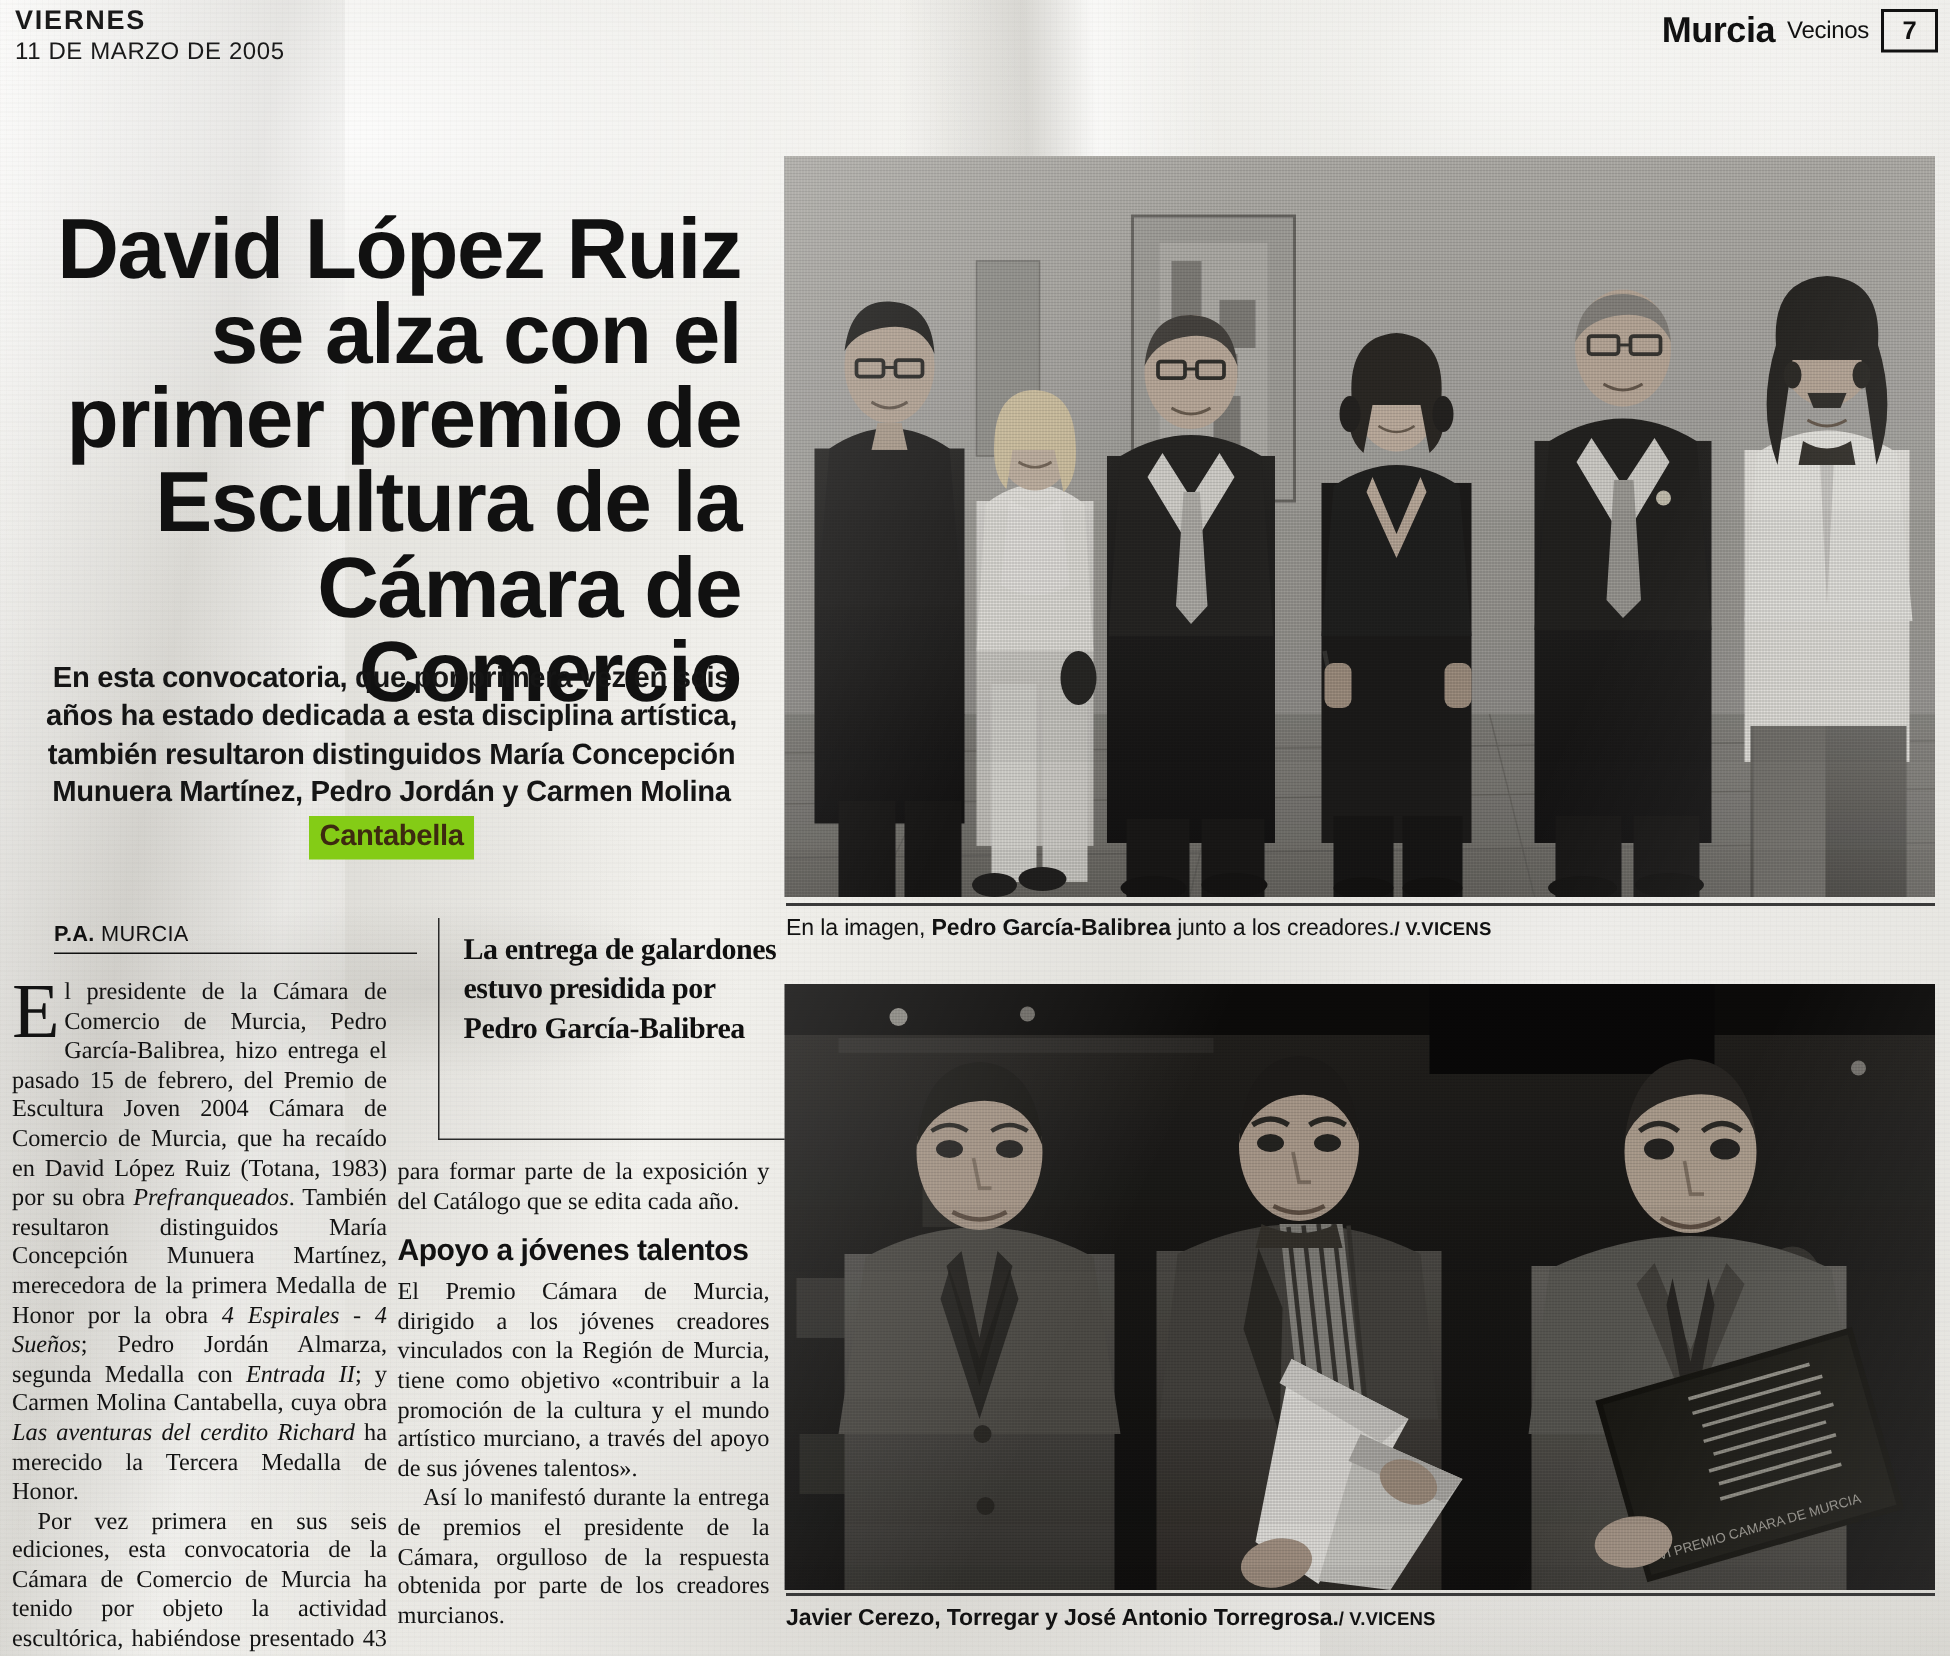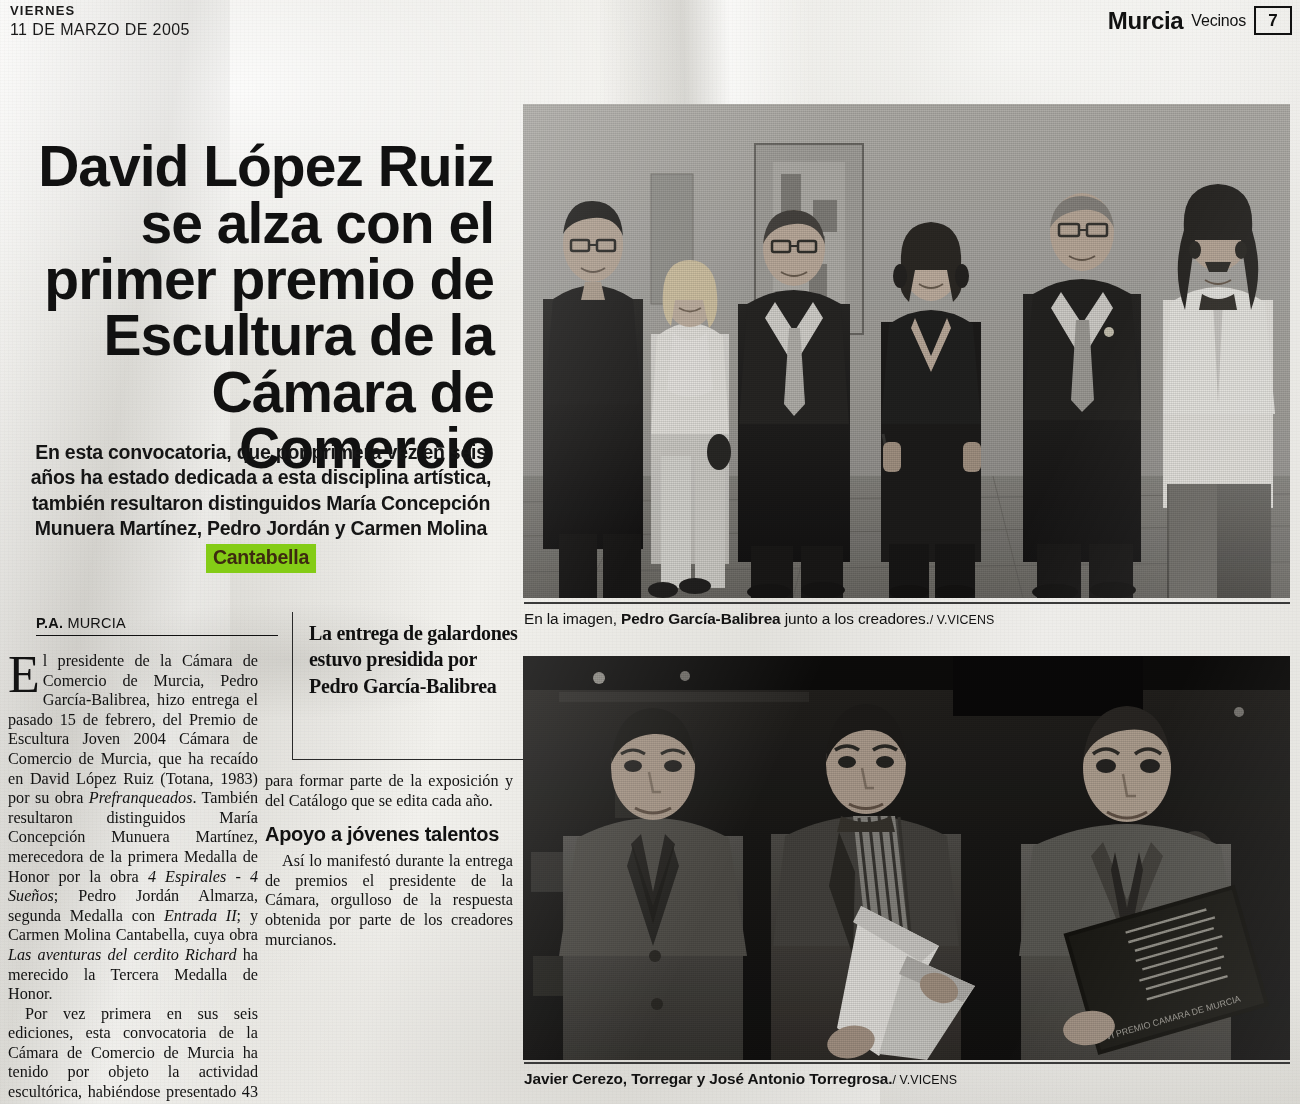--- a/index.html
+++ b/index.html
@@ -34,21 +34,21 @@
   .cr2{left:600px;top:0;width:210px;height:110px;
     background:linear-gradient(88deg, rgba(255,255,255,0), rgba(160,158,152,.3) 40%, rgba(255,255,255,.6) 62%, rgba(255,255,255,0));}
   .cr3{left:120px;top:560px;width:420px;height:200px;
     background:radial-gradient(ellipse 70% 42% at 40% 50%, rgba(176,174,168,.35), rgba(255,255,255,0) 70%);}
   .cr4{left:880px;top:980px;width:420px;height:124px;
     background:linear-gradient(180deg, rgba(255,255,255,0), rgba(186,184,178,.3));}
   #content{position:absolute;inset:0;}
 
   
   .masthead{position:absolute;left:10px;top:4px;}
-  .mh-day{font-size:13px;font-weight:bold;letter-spacing:1.2px;color:#1a1a1a;line-height:1.05;}
+  .mh-day{font-size:18px;font-weight:bold;letter-spacing:1.2px;color:#1a1a1a;line-height:1.05;}
   .mh-date{font-size:16px;letter-spacing:.4px;color:#1a1a1a;line-height:1.25;margin-top:2px;}
   .mh-right{position:absolute;right:8px;top:6px;display:flex;align-items:center;gap:8px;}
   .mh-sec-b{font-size:24px;font-weight:bold;letter-spacing:-.3px;color:#111;}
   .mh-sec-l{font-size:16px;font-weight:normal;letter-spacing:-.2px;color:#111;}
   .mh-pg{border:2px solid #111;min-width:24px;height:25px;display:flex;align-items:center;justify-content:center;
          font-size:17px;font-weight:bold;color:#111;padding:0 5px;line-height:1;}
 
   
   .headline{
     position:absolute;left:22px;top:100px;width:472px;
@@ -97,21 +97,21 @@
     background-image:
       repeating-linear-gradient(0deg, rgba(0,0,0,.16) 0 1px, rgba(255,255,255,.1) 1px 2px),
       repeating-linear-gradient(90deg, rgba(0,0,0,.1) 0 1px, rgba(255,255,255,.07) 1px 2px);
     opacity:.55;mix-blend-mode:multiply;}
   .glare{position:absolute;inset:0;pointer-events:none;
     background:linear-gradient(115deg, rgba(255,255,255,.14), rgba(255,255,255,0) 32%, rgba(255,255,255,0) 70%, rgba(255,255,255,.1));}
 
   
   .caption{position:absolute;left:524px;width:770px;font-size:15.4px;color:#121212;letter-spacing:-.1px;}
   .caption b{font-weight:bold;}
-  .caption .credit{font-size:12.4px;font-weight:normal;letter-spacing:.1px;margin-top:19px;}
+  .caption .credit{font-size:12.4px;font-weight:bold;letter-spacing:.1px;margin-top:19px;}
   #cap-top{top:610px;}
   #cap-bottom{top:1070px;font-weight:bold;}
   .cap-rule{position:absolute;left:524px;width:766px;border-top:2px solid #3a3a3a;}
   #caprule-top{top:602px;}
   #caprule-bottom{top:1062px;}
 </style>
 </head>
 <body>
 
 <div id="paper">
@@ -155,20 +155,21 @@
   <div class="col" id="col1">
     <p class="first">
       <span class="dropcap">E</span><span>l presidente de la Cámara de Comercio de Murcia, Pedro García-Balibrea, hizo entrega el pasado 15 de febrero, del Premio de Escultura Joven 2004 Cámara de Comercio de Murcia, que ha recaído en David López Ruiz (Totana, 1983) por su obra </span><i>Prefranqueados</i><span>. También resultaron distinguidos María Concepción Munuera Martínez, merecedora de la primera Medalla de Honor por la obra </span><i>4 Espirales - 4 Sueños</i><span>; Pedro Jordán Almarza, segunda Medalla con </span><i>Entrada II</i><span>; y Carmen Molina Cantabella, cuya obra </span><i>Las aventuras del cerdito Richard</i><span> ha merecido la Tercera Medalla de Honor.</span>
     </p>
     <p>Por vez primera en sus seis ediciones, esta convocatoria de la Cámara de Comercio de Murcia ha tenido por objeto la actividad escultórica, habiéndose presentado 43 obras, entre las cuales el jurado ha seleccionado 12 (incluidas las premiadas)</p>
   </div>
 
   <div class="col" id="col2">
     <p class="first">para formar parte de la exposición y del Catálogo que se edita cada año.</p>
     <div class="subhead">Apoyo a jóvenes talentos</div>
+    <p class="first">El Premio Cámara de Murcia, dirigido a los jóvenes creadores vinculados con la Región de Murcia, tiene como objetivo «contribuir a la promoción de la cultura y el mundo artístico murciano, a través del apoyo de sus jóvenes talentos».</p>
     <p>Así lo manifestó durante la entrega de premios el presidente de la Cámara, orgulloso de la respuesta obtenida por parte de los creadores murcianos.</p>
   </div>
 
   <div class="photo" id="photo-top">
     <svg viewBox="0 0 767 494" preserveAspectRatio="none">
       <defs>
         <linearGradient id="wallT" x1="0" y1="0" x2="0" y2="1">
           <stop offset="0%" stop-color="#b9b7b2"></stop>
             <stop offset="55%" stop-color="#a6a49f"></stop>
             <stop offset="100%" stop-color="#8f8d88"></stop>

